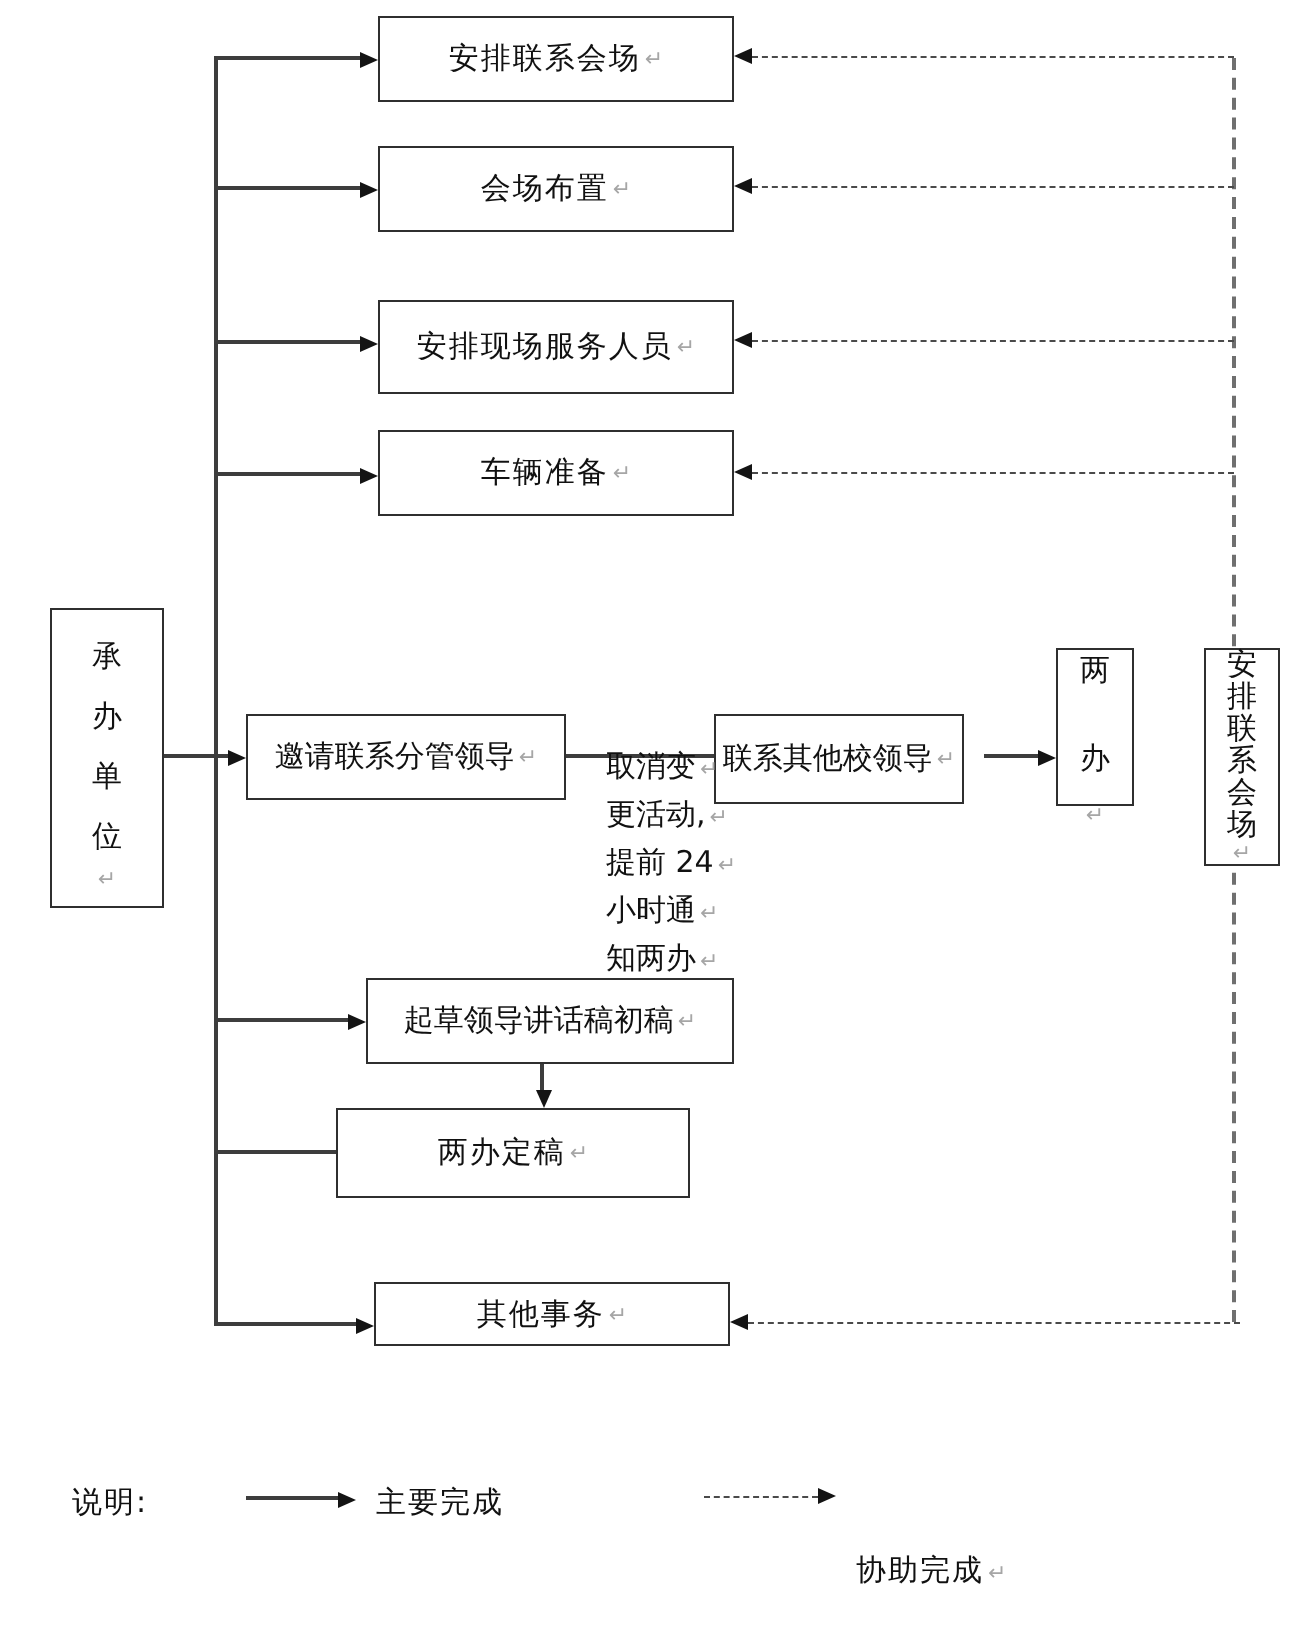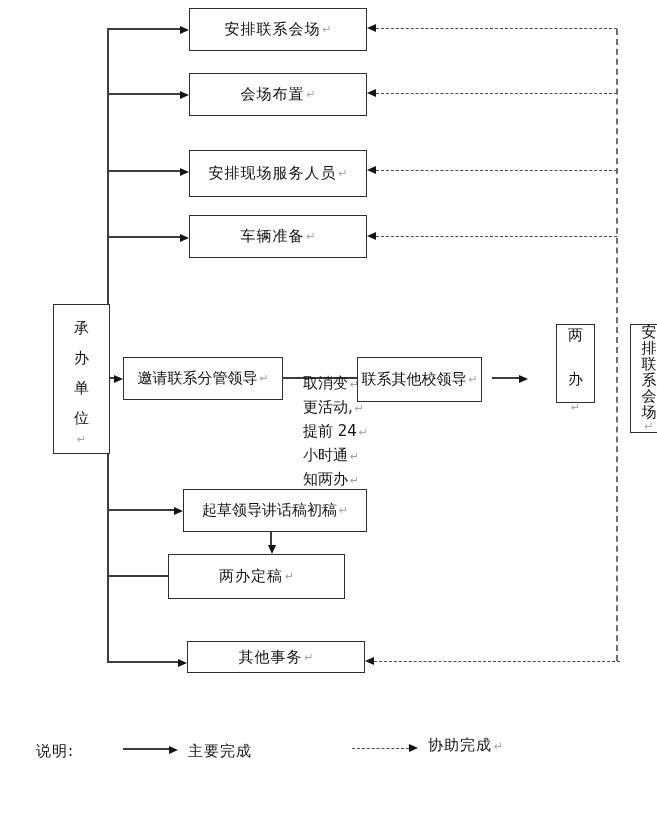--- a/index.html
+++ b/index.html
@@ -6,21 +6,21 @@
   .stage {
     position:relative; width:657px; height:818px; background:#ffffff;
     font-family:"DejaVu Sans", sans-serif; color:#111; overflow:hidden;
   }
   .box {
     position:absolute; box-sizing:border-box;
     border:1.5px solid #2f2f2f; background:#fff;
     display:flex; align-items:center; justify-content:center;
     font-size:15px; letter-spacing:1px; white-space:nowrap;
   }
-  .vbox { flex-direction:column; white-space:normal; letter-spacing:0;margin-left:28px; }
+  .vbox { flex-direction:column; white-space:normal; letter-spacing:0; }
   .vtext {
     display:block; width:18px; text-align:center;
     word-break:break-all; white-space:normal;
   }
   .rm { color:#a6a6a6; font-size:11px; margin-left:2px; letter-spacing:0; }
   .vbox .rm { margin-left:0; display:block; text-align:center; }
 
   
   .vline { position:absolute; width:0; border-left:2px solid #3d3d3d; }
   .arrow-r { position:absolute; height:0; border-top:2px solid #3d3d3d; }
@@ -134,17 +134,17 @@
     <div class="note-line"><span>更活动,</span><span class="rm">↵</span></div>
     <div class="note-line"><span>提前 24</span><span class="rm">↵</span></div>
     <div class="note-line"><span>小时通</span><span class="rm">↵</span></div>
     <div class="note-line"><span>知两办</span><span class="rm">↵</span></div>
   </div>
 
   <div class="legend-label" style="left:36px;top:742px">说明:</div>
   <div class="arrow-r" style="left:123px;top:748px;width:46px"></div>
   <div class="legend-label" style="left:188px;top:742px">主要完成</div>
   <div class="darrow-r" style="left:352px;top:748px;width:57px"></div>
-  <div class="legend-label" style="left:428px;top:736px">
+  <div class="legend-label" style="left:428px;top:776px">
     <span>协助完成</span><span class="rm">↵</span>
   </div>
 
 </div>
 
 </body></html>

